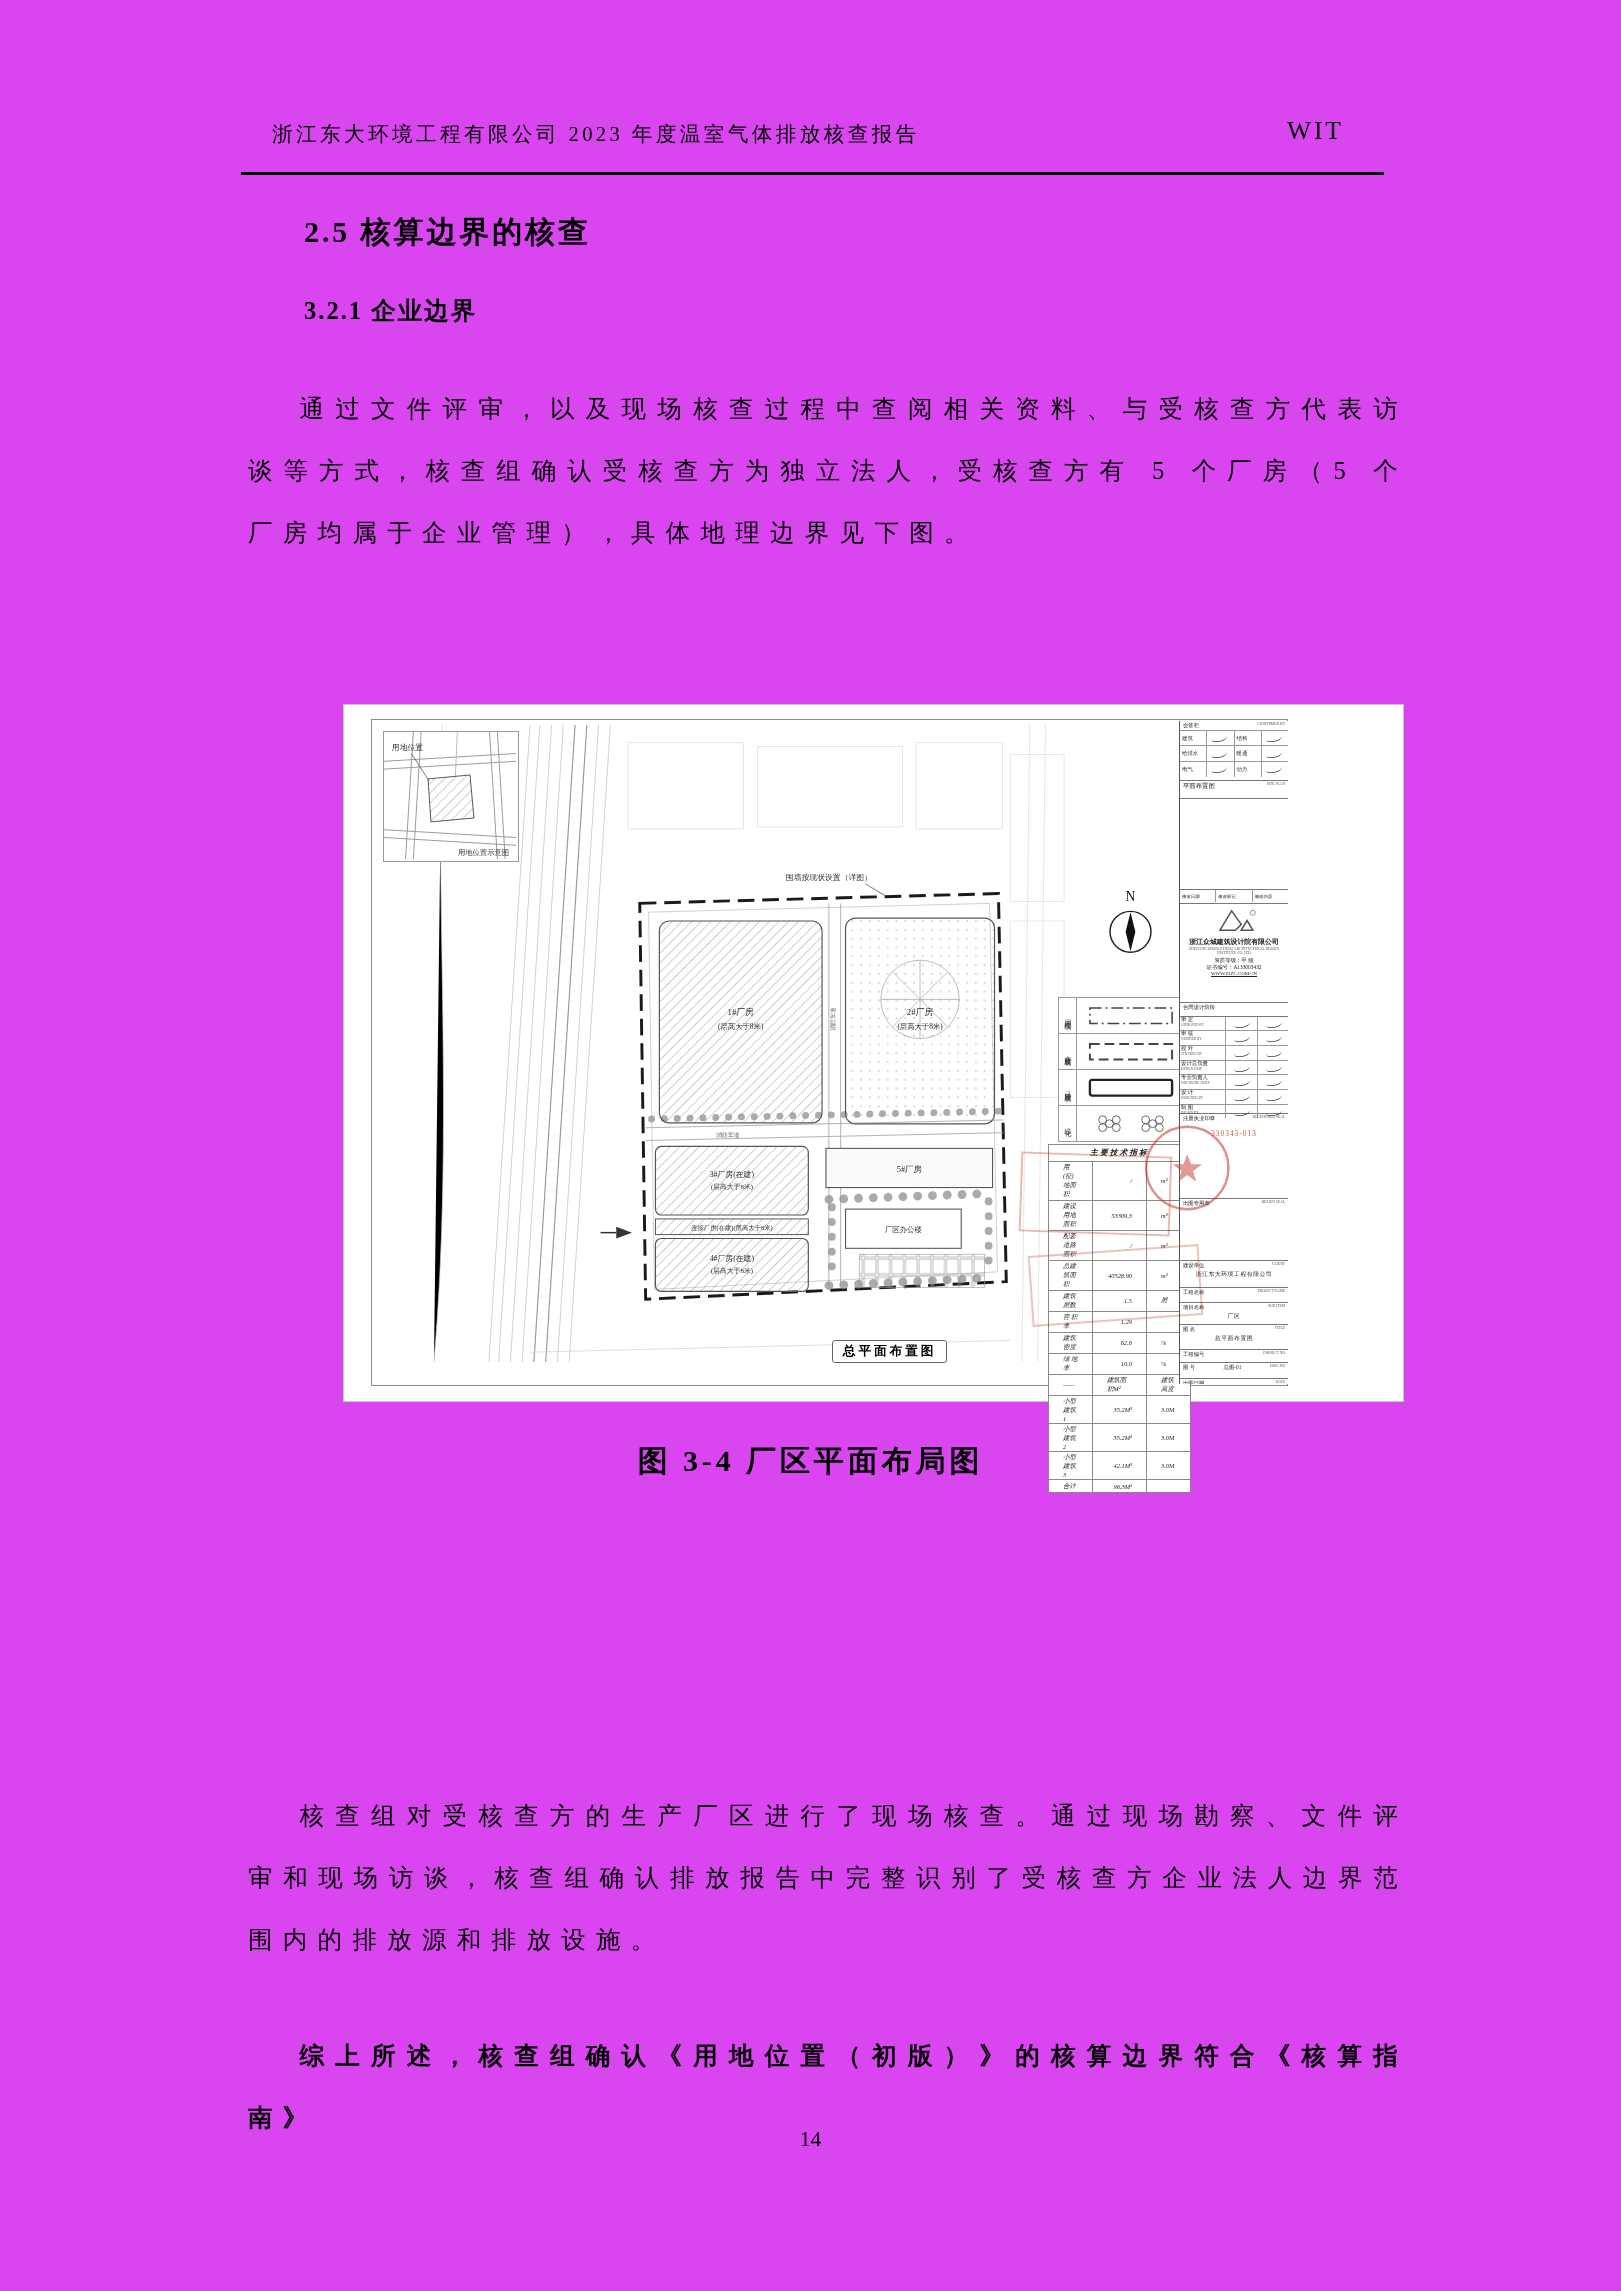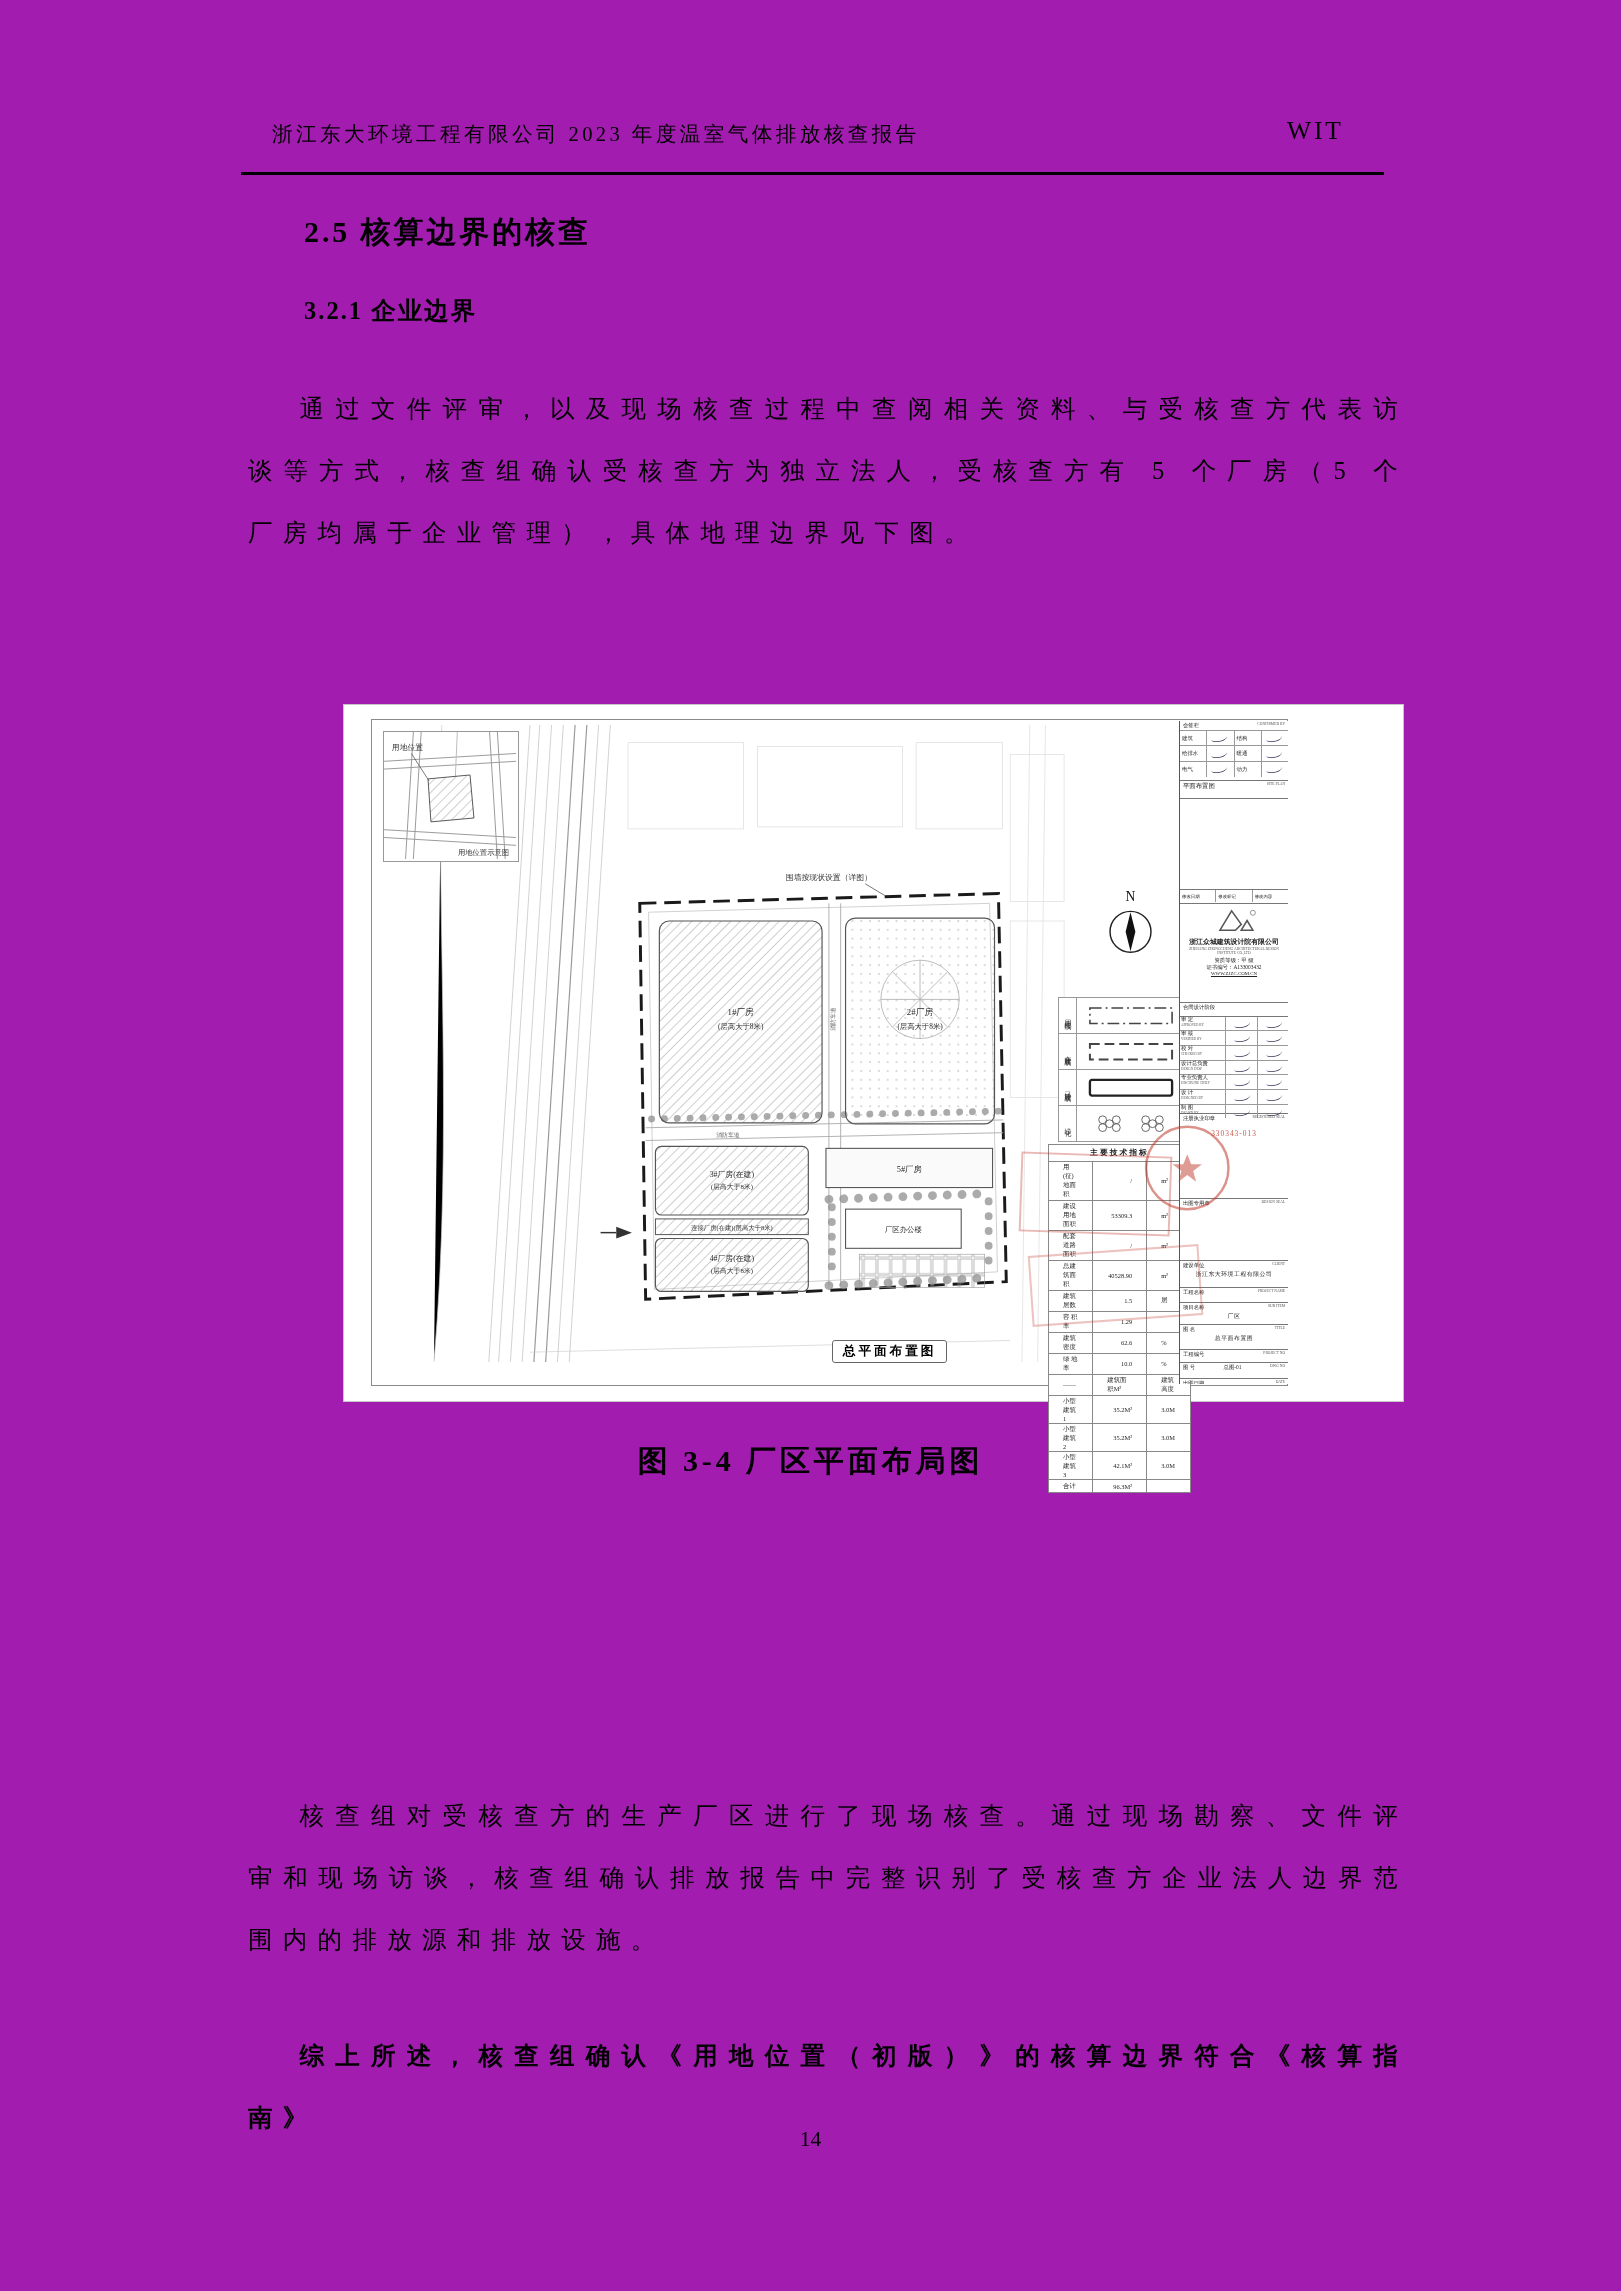--- a/index.html
+++ b/index.html
@@ -1,16 +1,16 @@
 <!DOCTYPE html>
 <html><head>
 <meta charset="utf-8">
 <style>
   html,body{margin:0;padding:0;background:#888;}
-  .page{position:relative;width:1621px;height:2292px;background:#a21caf;margin:0 auto;
+  .page{position:relative;width:1621px;height:2292px;background:#d946ef;margin:0 auto;
         font-family:"Liberation Serif","DejaVu Serif",serif;color:#000;overflow:hidden;}
   .ab{position:absolute;}
   .hdr-left{left:272px;top:120px;font-size:20.6px;letter-spacing:3.4px;white-space:nowrap;}
   .hdr-right{left:1287px;top:116px;font-size:25.5px;letter-spacing:2.9px;}
   .hdr-rule{left:241px;top:172px;width:1143px;height:2.9px;background:#000;}
   .h1{left:304px;top:212px;font-size:30px;font-weight:bold;letter-spacing:2.9px;}
   .h2{left:304px;top:294px;font-size:24.5px;font-weight:bold;letter-spacing:2px;}
   .para{left:248px;width:1160px;font-size:24.5px;line-height:62px;letter-spacing:10.3px;
         text-align:justify;text-indent:2.1em;}
   .bold{font-weight:bold;}
@@ -24,21 +24,21 @@
           border:1px solid #666;border-radius:2.9px;padding:2px 9.8px;background:#fff;}
   
   .legend{left:714px;top:292px;width:127px;border:1px solid #999;background:#fff;}
   .lrow{display:flex;height:35px;border-bottom:1px solid #999;}
   .lrow:last-child{border-bottom:none;}
   .llab{width:16.7px;border-right:1px solid #999;writing-mode:vertical-rl;font-size:6.9px;
         display:flex;align-items:center;justify-content:center;color:#333;letter-spacing:1px;}
   .lsym{flex:1;display:flex;align-items:center;justify-content:center;}
   
   .ind{left:704px;top:439px;width:143px;border-collapse:collapse;background:#fff;font-size:6.4px;color:#222;}
-  .ind td{border:0.5px solid #888;padding:1px 14px;height:10.8px;}
+  .ind td{border:0.5px solid #888;padding:1px 14px;height:10.8px;font-style:italic;}
   .ind .tt{text-align:center;font-size:7.8px;font-weight:bold;letter-spacing:2px;height:13.7px;}
   .ind .v{text-align:right;}
   
   .tb{left:835px;top:15.7px;width:108px;height:663px;border-left:1px solid #555;background:#fff;
       display:flex;flex-direction:column;font-size:5.4px;color:#222;overflow:hidden;}
   .tb section{border-bottom:1px solid #777;flex:none;position:relative;}
   .row2{display:flex;justify-content:space-between;padding:1px 2.9px;}
   .en{font-size:3.7px;color:#555;}
   .crow{display:flex;border-top:0.5px solid #999;height:14.7px;align-items:center;}
   .crow div{flex:1;border-right:0.5px solid #999;height:100%;display:flex;align-items:center;padding-left:2px;}

